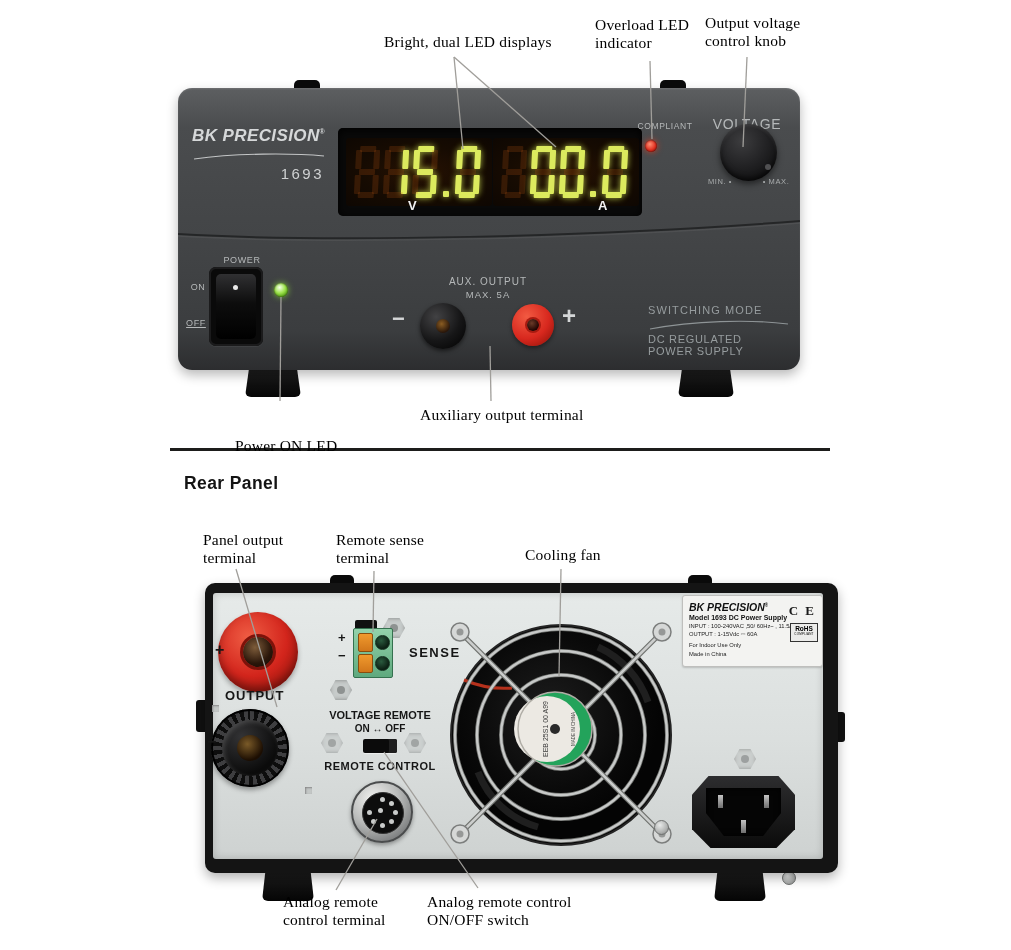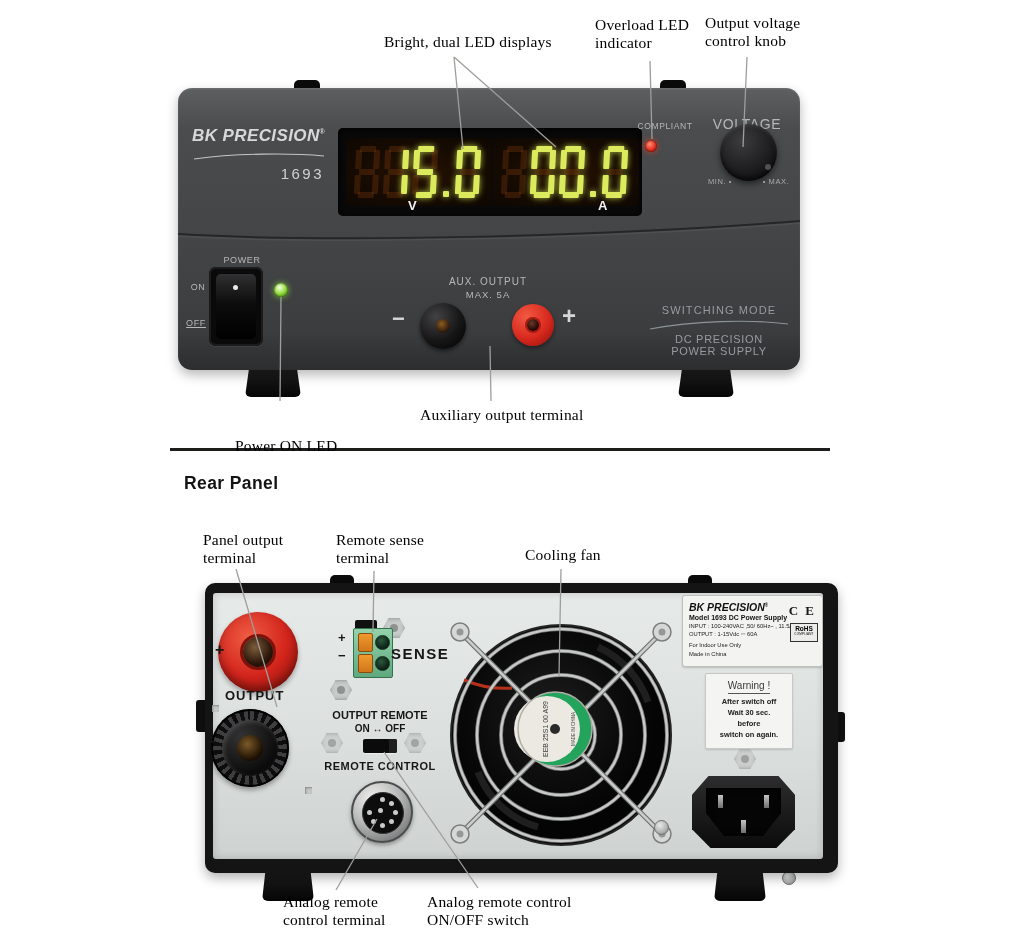--- a/index.html
+++ b/index.html
@@ -56,21 +56,21 @@
   .rocker-inner::after{content:'';position:absolute;left:17px;top:11px;width:5px;height:5px;border-radius:50%;background:#e9e9e9;}
   .post-black{position:absolute;left:242px;top:215px;width:46px;height:46px;border-radius:50%;
     background:radial-gradient(circle at 35% 30%,#424244,#161617 55%,#000);box-shadow:0 2px 4px rgba(0,0,0,.55);}
   .post-black::after{content:'';position:absolute;left:16px;top:16px;width:14px;height:14px;border-radius:50%;
     background:radial-gradient(circle at 40% 35%,#8a5c22,#2a170a 70%);}
   .post-red{position:absolute;left:334px;top:216px;width:42px;height:42px;border-radius:50%;
     background:radial-gradient(circle at 35% 30%,#f25a42,#d8281e 55%,#8f1108 95%);box-shadow:0 2px 4px rgba(0,0,0,.45);}
   .post-red::after{content:'';position:absolute;left:15px;top:15px;width:12px;height:12px;border-radius:50%;
     background:radial-gradient(circle at 40% 35%,#6b3a28,#200402 70%);box-shadow:0 0 0 2px #a81a10;}
   .fp-sign{position:absolute;color:#d4d6d7;font-weight:bold;}
-  .mode-block{position:absolute;left:470px;top:216px;width:142px;text-align:center;color:#969c9e;}
+  .mode-block{position:absolute;left:470px;top:216px;width:142px;text-align:left;color:#969c9e;}
   .mode-block .m1{font-size:11px;letter-spacing:1.1px;}
   .mode-block .m23{font-size:11px;letter-spacing:.7px;line-height:11.5px;}
   
   .rear-unit{position:absolute;left:205px;top:583px;width:633px;height:290px;border-radius:10px;background:#141414;
     box-shadow:0 5px 12px rgba(0,0,0,.3);}
   .rear-panel{position:absolute;left:8px;top:10px;width:610px;height:266px;border-radius:3px;
     background:linear-gradient(180deg,#e6eae9 0%,#dbdfde 55%,#ced2d1 100%);box-shadow:inset 0 0 8px rgba(0,0,0,.18);}
   .rp-text{position:absolute;color:#161616;font-weight:bold;}
   .rpost-red{position:absolute;left:13px;top:29px;width:80px;height:80px;border-radius:50%;
     background:radial-gradient(circle at 38% 32%,#ef5d44,#d3251c 52%,#8e130b 92%);
@@ -269,21 +269,21 @@
     <div class="post-black"></div>
     <div class="post-red"></div>
     <div class="fp-sign" style="left:214px;top:218px;font-size:22px;">−</div>
     <div class="fp-sign" style="left:384px;top:214px;font-size:24px;">+</div>
 
     <div class="mode-block">
       <div class="m1">SWITCHING MODE</div>
       <svg width="142" height="12">
           <path d="M2,11 C45,3 100,1 140,6" stroke="#8e9496" stroke-width="1.1" fill="none"></path>
         </svg>
-      <div class="m23">DC PRECISION</div>
+      <div class="m23">DC REGULATED</div>
       <div class="m23">POWER SUPPLY</div>
     </div>
   </div>
 
   <div class="foot" style="left:245px;top:369px;width:56px;height:28px;"></div>
   <div class="foot" style="left:678px;top:369px;width:56px;height:28px;"></div>
 
   <div class="divider"></div>
   <div class="heading">Rear Panel</div>
 
@@ -317,23 +317,23 @@
       </div>
     <div class="sense-cap"></div>
     <div class="sense-body">
       <div class="lever" style="top:4px;"></div>
       <div class="lever" style="top:25px;"></div>
       <div class="sense-hole" style="top:6px;"></div>
       <div class="sense-hole" style="top:27px;"></div>
     </div>
     <div class="rp-text" style="left:133px;top:47px;font-size:13px;">+</div>
     <div class="rp-text" style="left:133px;top:65px;font-size:13px;">−</div>
-    <div class="rp-text" style="left:186px;top:62px;font-size:15px;letter-spacing:1.5px;">SENSE</div>
-
-    <div class="rp-text" style="left:105px;top:126px;width:140px;text-align:center;font-size:11px;">OUTPUT REMOTE</div>
+    <div class="rp-text" style="left:204px;top:62px;font-size:13px;letter-spacing:1.5px;">SENSE</div>
+
+    <div class="rp-text" style="left:105px;top:126px;width:140px;text-align:center;font-size:11px;">VOLTAGE REMOTE</div>
     <div class="rp-text" style="left:105px;top:140px;width:140px;text-align:center;font-size:10px;">ON ↔ OFF</div>
     <div class="hex" style="left:116px;top:150px;opacity:.75;">
         <i></i>
       </div>
     <div class="hex" style="left:199px;top:150px;opacity:.75;">
         <i></i>
       </div>
     <div class="slide-sw"></div>
 
     <div class="rp-text" style="left:95px;top:177px;width:160px;text-align:center;font-size:11px;letter-spacing:.5px;">REMOTE CONTROL</div>
@@ -401,27 +401,20 @@
       <div class="pline" style="padding-right:26px;">INPUT : 100-240VAC ,50/ 60Hz~ , 11.5A</div>
       <div class="pline">OUTPUT : 1-15Vdc ⎓ 60A</div>
       <div class="pline" style="margin-top:4px;">For Indoor Use Only</div>
       <div class="pline" style="margin-top:3px;">Made in China</div>
       <div class="rohs">
           <b>RoHS</b>
           <i>COMPLIANT</i>
         </div>
     </div>
 
-    <div class="warn">
-      <span class="wt">Warning !</span>
-      <div class="wl">After switch off</div>
-      <div class="wl">Wait  30 sec.</div>
-      <div class="wl">before</div>
-      <div class="wl">switch on again.</div>
-    </div>
 
     <div class="hex" style="left:529px;top:166px;opacity:.8;">
         <i></i>
       </div>
 
     <div class="inlet">
       <div class="inlet-recess">
         <div class="ipin" style="left:12px;top:7px;"></div>
         <div class="ipin" style="right:12px;top:7px;"></div>
         <div class="ipin" style="left:35px;bottom:3px;"></div>

